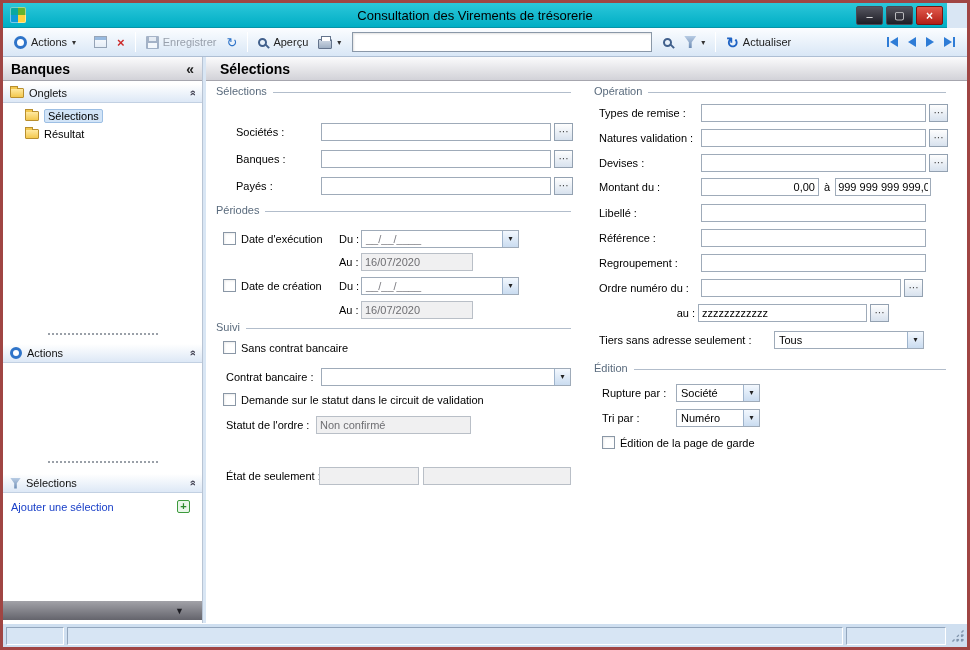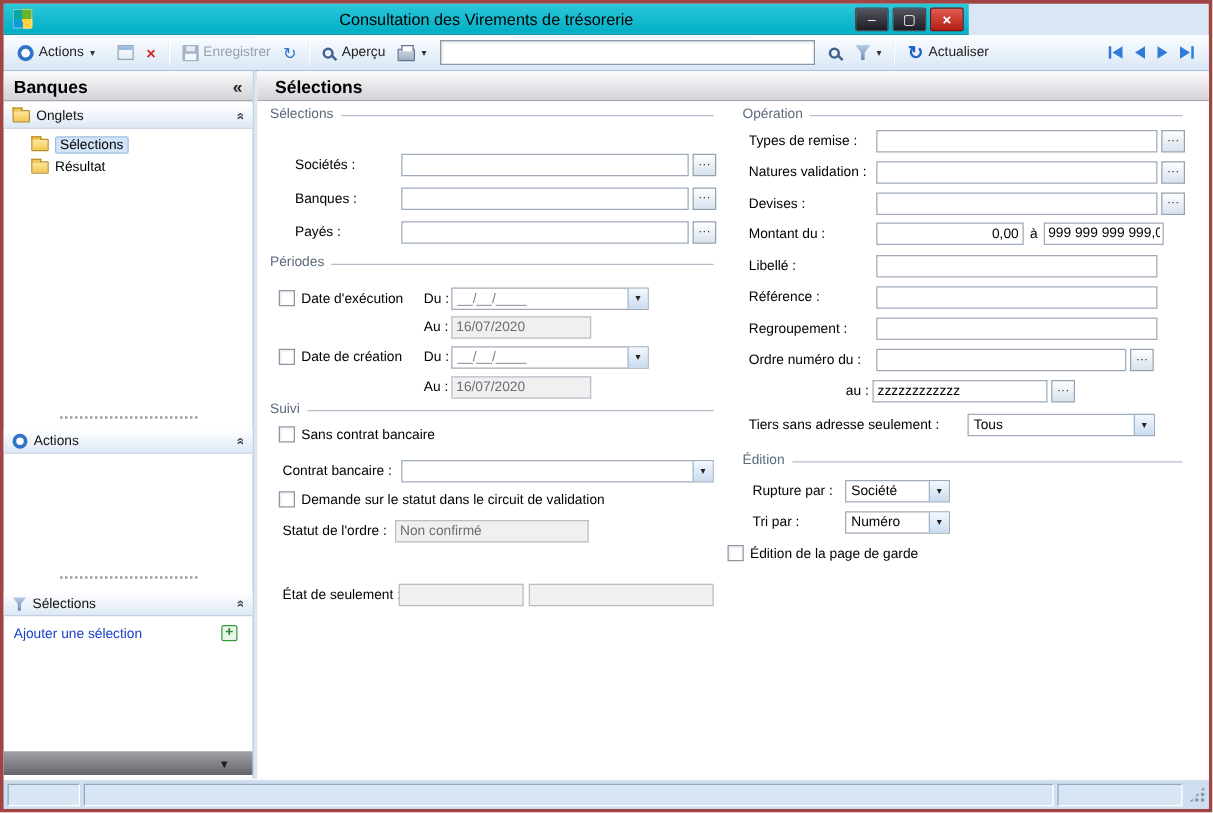--- a/index.html
+++ b/index.html
@@ -1,20 +1,20 @@
 <!DOCTYPE html>
 <html><head>
 <meta charset="utf-8">
 <style>
   *{margin:0;padding:0;box-sizing:border-box}
   body{width:970px;height:650px;font-family:"Liberation Sans",sans-serif;background:#fff;overflow:hidden}
   .window{position:relative;width:970px;height:650px;border:3px solid #a04543;background:#d9e6f4}
 
   
-  .titlebar{position:absolute;left:0;top:0;width:772px;height:25px;background:linear-gradient(#2cc7da,#00aec4);border-bottom:1px solid #0694a8;display:flex;align-items:center}
+  .titlebar{position:absolute;left:0;top:0;width:944px;height:25px;background:linear-gradient(#2cc7da,#00aec4);border-bottom:1px solid #0694a8;display:flex;align-items:center}
   .app-icon{position:absolute;left:7px;top:4px;width:16px;height:16px;border-radius:2px;
     background:conic-gradient(from 0deg,#65b32e 0 25%,#ffd23e 25% 50%,#0f9bd7 50% 75%,#0aa8a0 75% 100%);
     box-shadow:inset 0 0 0 1px rgba(255,255,255,.45)}
   .title{flex:1;text-align:center;font-size:13px;color:#000}
   .win-buttons{position:absolute;right:4px;top:3px;display:flex;gap:3px}
   .win-btn{width:27px;height:19px;display:flex;align-items:center;justify-content:center;font-size:11px;color:#fff;
     border:1px solid #4a4a55;background:linear-gradient(#55555f,#1e1e26);border-radius:2px;cursor:default}
   .win-btn.close{background:linear-gradient(#e25b4e,#b21f16);border-color:#7c1410;font-size:12px;font-weight:bold}
 
   
@@ -346,21 +346,21 @@
         <span class="lbl" style="width:102px">Regroupement :</span>
         <input class="txt" style="width: 225px;" value="">
       </div>
       <div class="row" style="left:393px;top:197px">
         <span class="lbl" style="width:102px">Ordre numéro du :</span>
         <input class="txt" style="width: 200px;" value="">
         <button class="browse"><span>···</span></button>
       </div>
       <div class="row" style="left:393px;top:222px">
         <span class="lbl" style="width:99px;text-align:right;padding-right:3px">au :</span>
-        <input class="txt" style="width: 140px;" value="zzzzzzzzzzzz">
+        <input class="txt" style="width: 169px;" value="zzzzzzzzzzzz">
         <button class="browse"><span>···</span></button>
       </div>
       <div class="row" style="left:393px;top:249px">
         <span class="lbl" style="width:175px">Tiers sans adresse seulement :</span>
         <div class="combo" style="width:150px">
           <span>Tous</span>
           <span class="combo-arrow">▾</span>
         </div>
       </div>
 
@@ -375,21 +375,21 @@
           <span class="combo-arrow">▾</span>
         </div>
       </div>
       <div class="row" style="left:396px;top:327px">
         <span class="lbl" style="width:74px">Tri par :</span>
         <div class="combo" style="width:84px">
           <span>Numéro</span>
           <span class="combo-arrow">▾</span>
         </div>
       </div>
-      <div class="row" style="left:376px;top:352px">
+      <div class="row" style="left:396px;top:352px">
         <span class="cb"></span>
         <span class="lbl">Édition de la page de garde</span>
       </div>
 
     </div>
   </div>
 
   <div class="statusbar">
     <div class="sb-seg" style="width:58px"></div>
     <div class="sb-seg" style="flex:1"></div>

